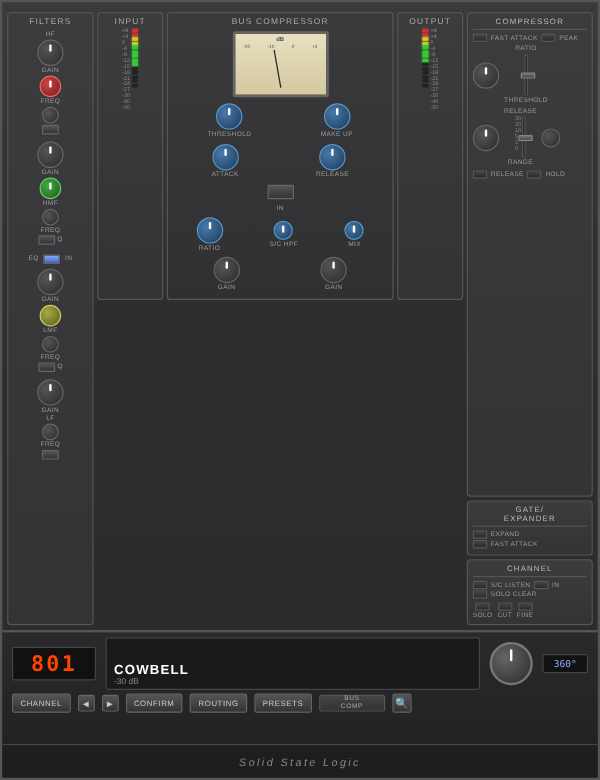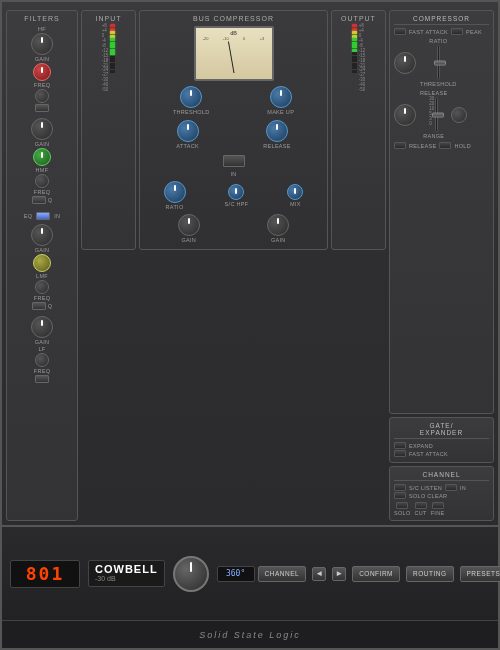--- a/index.html
+++ b/index.html
@@ -265,20 +265,21 @@
       text-transform: uppercase;
     }
 
     
     .bottom-bar {
       height: 95px;
       background: linear-gradient(180deg, #2a2a2c, #222224);
       border-top: 2px solid #555;
       padding: 4px 8px;
       display: flex;
+      flex-direction: column;
       gap: 3px;
     }
 
     .transport-row {
       display: flex;
       align-items: center;
       gap: 8px;
     }
 
     .display-screen {
@@ -292,27 +293,27 @@
       justify-content: center;
       color: #ff4400;
       font-size: 18px;
       font-family: monospace;
       font-weight: bold;
       letter-spacing: 2px;
     }
 
     .channel-name-display {
       flex: 1;
-      height: 27px;
+      height: 44px;
       background: #1a1a1a;
       border: 1px solid #444;
       border-radius: 2px;
       display: flex;
       flex-direction: column;
-      justify-content: flex-start;
+      justify-content: flex-end;
       padding: 2px 6px;
     }
 
     .channel-name {
       color: #fff;
       font-size: 11px;
       font-weight: bold;
       letter-spacing: 1px;
     }
 

